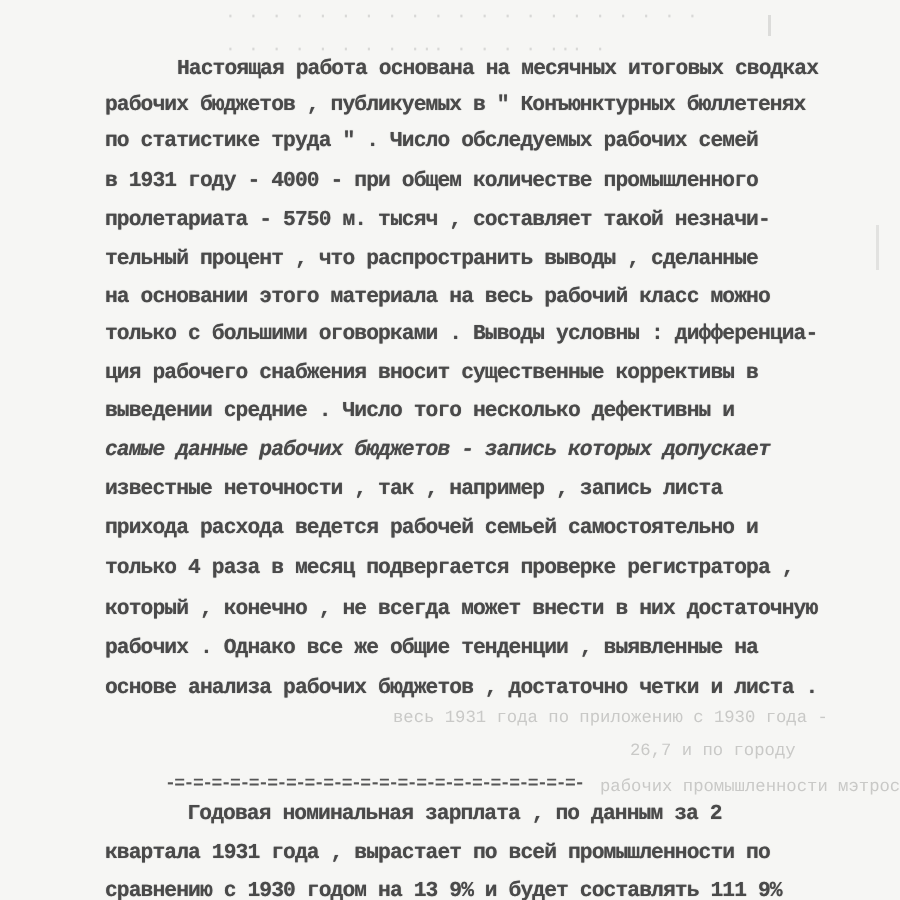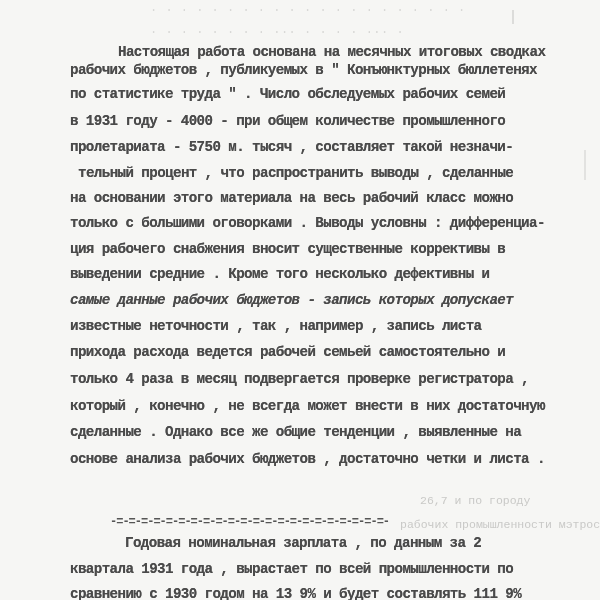--- a/index.html
+++ b/index.html
@@ -85,39 +85,40 @@
 
   <div class="ghost-top">
     <div>· · · · · · · · · · · · · · · · · · · · ·</div>
     <div>  · ·   · ·   ·  · · ·  ··· · · · · ··· ·</div>
   </div>
 
   <div class="margin-mark" style="left:512px; top:10px; height:14px;"></div>
   <div class="margin-mark" style="left:584px; top:150px; height:30px; background:#e2e2e0;"></div>
 
   <div>
-    <div class="line indent" style="top:44px;">Настоящая работа основана на месячных итоговых сводках</div>
+    <div class="line indent" style="top:38px;">Настоящая работа основана на месячных итоговых сводках</div>
     <div class="line" style="top:62px;">рабочих бюджетов , публикуемых в " Конъюнктурных бюллетенях</div>
     <div class="line" style="top:86px;">по статистике труда  " . Число обследуемых рабочих семей</div>
     <div class="line" style="top:113px;text-align:center;">в 1931 году - 4000 - при общем количестве промышленного</div>
     <div class="line" style="top:139px;">пролетариата - 5750 м. тысяч , составляет такой незначи-</div>
-    <div class="line" style="top:165px;margin-left:8px;">тельный процент , что распространить выводы , сделанные</div>
+    <div class="line" style="top:165px;">тельный процент , что распространить выводы , сделанные</div>
     <div class="line" style="top:190px;">на основании этого материала на весь рабочий класс можно</div>
     <div class="line" style="top:215px;">только с большими оговорками . Выводы условны : дифференциа-</div>
     <div class="line" style="top:241px;">ция рабочего снабжения вносит существенные коррективы в</div>
-    <div class="line" style="top:266px;">выведении средние . Кроме того несколько дефективны и</div>
+    <div class="line" style="top:266px;">выведении средние . Число того несколько дефективны и</div>
     <div class="line" style="top:292px;font-style:italic;">самые  данные рабочих бюджетов - запись которых допускает</div>
     <div class="line" style="top:318px;">известные неточности , так , например , запись листа</div>
     <div class="line" style="top:344px;text-align:center;">прихода расхода ведется рабочей семьей самостоятельно и</div>
     <div class="line" style="top:371px;text-align:center;">только 4 раза в месяц подвергается проверке регистратора ,</div>
     <div class="line" style="top:398px;">который , конечно , не всегда может внести в них достаточную</div>
-    <div class="line" style="top:424px;">сделанные . Однако все же общие тенденции , выявленные на</div>
+    <div class="line" style="top:424px;">рабочих . Однако все же общие тенденции , выявленные на</div>
     <div class="line" style="top:451px;">основе анализа рабочих бюджетов , достаточно четки и листа .</div>
   </div>
 
+  <div class="ghost-right" style="left:262px; top:472px;">весь 1931 года по приложению с 1930 года -</div>
   <div class="ghost-right" style="left:420px; top:494px;">26,7 и по городу</div>
   <div class="ghost-right" style="left:400px; top:518px;">рабочих  промышленности мэтрос в</div>
 
   <div class="heading-underline">-=-=-=-=-=-=-=-=-=-=-=-=-=-=-=-=-=-=-=-=-=-=-</div>
 
   <div>
     <div class="line indent2" style="top:535px;">Годовая  номинальная зарплата , по данным за 2</div>
     <div class="line" style="top:561px;">квартала 1931 года , вырастает по всей промышленности по</div>
     <div class="line" style="top:586px;">сравнению с 1930 годом на 13 9% и будет составлять 111 9%</div>
   </div>

